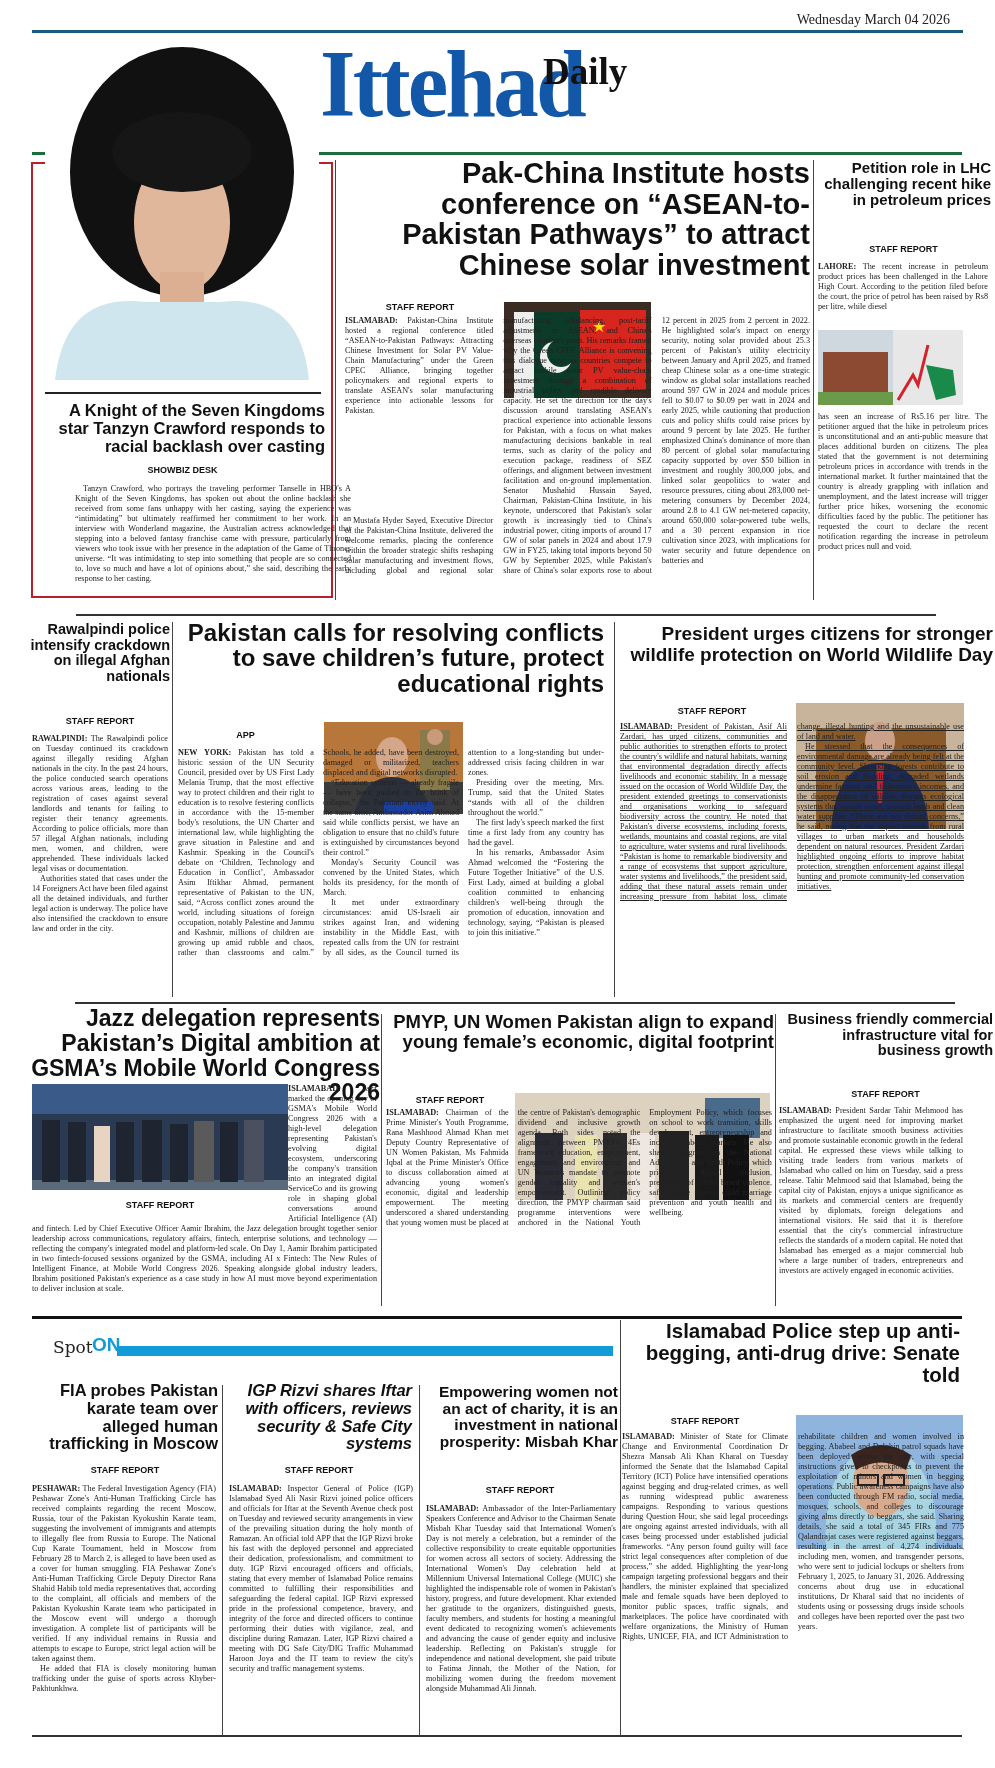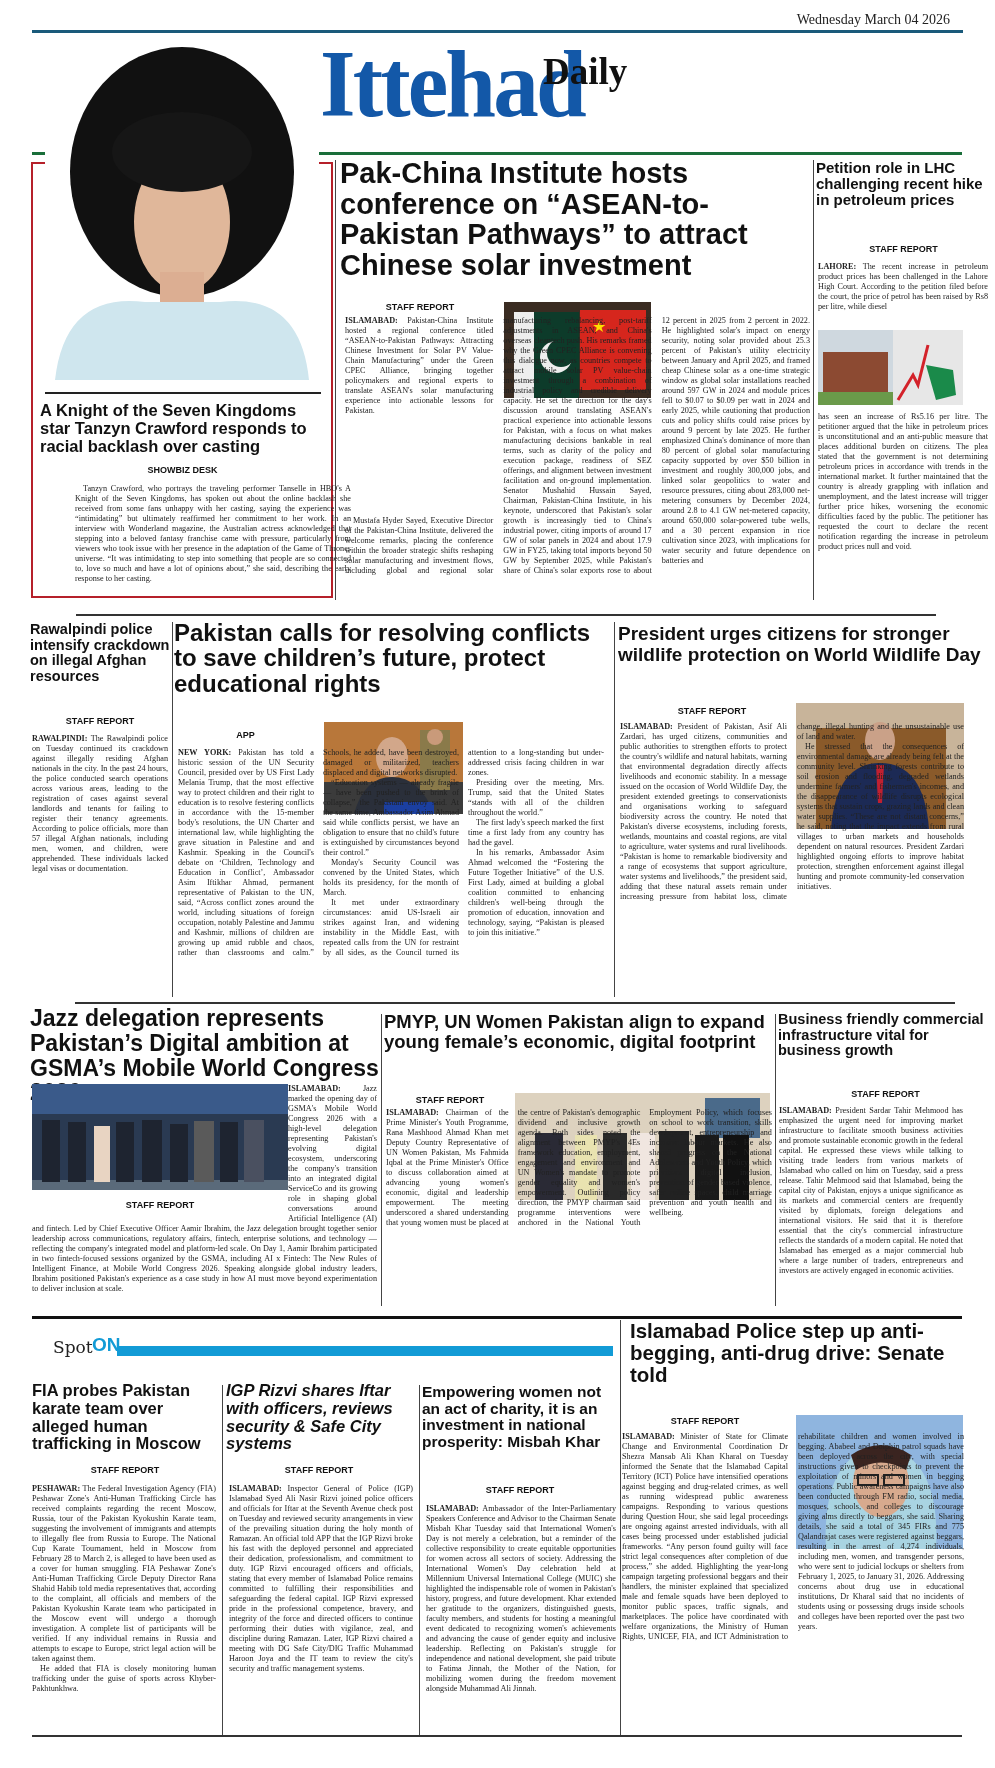--- a/index.html
+++ b/index.html
@@ -1,19 +1,19 @@
 <!DOCTYPE html>
 <html><head>
 <meta charset="utf-8">
 <style>
   * { box-sizing: border-box; margin: 0; padding: 0; }
   html, body { width: 995px; height: 1768px; background: #fff; overflow: hidden; }
   body { position: relative; font-family: "Liberation Serif", serif; color: #222; }
   .abs { position: absolute; }
-  .hd { font-family: "Liberation Sans", sans-serif; font-weight: bold; color: #111; text-align: left; line-height: 1.08; }
+  .hd { font-family: "Liberation Sans", sans-serif; font-weight: bold; color: #111; text-align: right; line-height: 1.08; }
   .byline { font-family: "Liberation Sans", sans-serif; font-weight: bold; font-size: 9px; text-align: center; color: #111; }
   .body { font-size: 8.2px; line-height: 1.22; text-align: justify; hyphens: auto; color: #222; }
   .body p { text-indent: 8px; }
   .body p.first { text-indent: 0; }
   .dl { font-weight: bold; }
   .vline { position: absolute; width: 1px; background: #444; }
   .hline { position: absolute; height: 2px; background: #333; }
   .photo { position: absolute; overflow: hidden; }
 
   
@@ -89,24 +89,25 @@
     <polyline points="80,70 95,45 100,55 110,15" stroke="#d3222a" stroke-width="3" fill="none"></polyline>
     <path d="M108 35 L135 40 L138 65 L118 70 Z" fill="#1a8a4a"></path>
   </svg>
 </div>
 <div class="abs body" style="left:818px; width:170px; top:412px;">
   <p class="first">has seen an increase of Rs5.16 per litre. The petitioner argued that the hike in petroleum prices is unconstitutional and an anti-public measure that places additional burden on citizens. The plea stated that the government is not determining petroleum prices in accordance with trends in the international market. It further maintained that the country is already grappling with inflation and unemployment, and the latest increase will trigger further price hikes, worsening the economic difficulties faced by the public. The petitioner has requested the court to declare the recent notification regarding the increase in petroleum product prices null and void.</p>
 </div>
 
 <div class="hline" style="left:76px; width:860px; top:614px; height:2px;"></div>
 
-<div class="abs hd" style="left:30px; width:140px; top:622px; font-size:14.5px;">Rawalpindi police intensify crackdown on illegal Afghan resources</div>
+<div class="abs hd" style="left:30px; width:140px; top:622px; font-size:14.5px;">Rawalpindi police intensify crackdown on illegal Afghan nationals</div>
 <div class="abs byline" style="left:30px; width:140px; top:716px;">STAFF REPORT</div>
 <div class="abs body" style="left:32px; width:136px; top:734px;">
   <p class="first"><span class="dl">RAWALPINDI:</span> <span>The Rawalpindi police on Tuesday continued its crackdown against illegally residing Afghan nationals in the city. In the past 24 hours, the police conducted search operations across various areas, leading to the registration of cases against several landlords and tenants for failing to register their tenancy agreements. According to police officials, more than 57 illegal Afghan nationals, including men, women, and children, were apprehended. These individuals lacked legal visas or documentation.</span></p>
+  <p>Authorities stated that cases under the 14 Foreigners Act have been filed against all the detained individuals, and further legal action is underway. The police have also intensified the crackdown to ensure law and order in the city.</p>
 </div>
 
 <div class="vline" style="left:172px; top:622px; height:375px;"></div>
 
 <div class="abs hd" style="left:174px; width:430px; top:620px; font-size:24px; line-height:1.06;">Pakistan calls for resolving conflicts to save children’s future, protect educational rights</div>
 <div class="abs byline" style="left:178px; width:135px; top:730px;">APP</div>
 <div class="photo" style="left:324px; top:722px; width:139px; height:92px;">
   <svg width="139" height="92" viewBox="0 0 139 92">
     <rect width="139" height="92" fill="#b8773a"></rect>
     <rect x="0" y="60" width="139" height="32" fill="#3b3b3b"></rect>
@@ -133,21 +134,21 @@
 <div class="abs byline" style="left:622px; width:180px; top:706px;">STAFF REPORT</div>
 <div class="photo" style="left:796px; top:703px; width:168px; height:126px;">
   <svg width="168" height="126" viewBox="0 0 168 126">
     <rect width="168" height="126" fill="#c8b49a"></rect>
     <rect x="20" y="25" width="130" height="101" fill="#8a5a2a"></rect>
     <ellipse cx="84" cy="38" rx="15" ry="19" fill="#caa188"></ellipse>
     <path d="M35 126 Q40 60 84 60 Q128 60 133 126 Z" fill="#1c2a55"></path>
     <polygon points="80,62 88,62 86,100 82,100" fill="#c02030"></polygon>
   </svg>
 </div>
-<div class="abs body" style="left:620px; width:344px; top:722px; height:278px; column-count:2; column-gap:10px;">
+<div class="abs body" style="left:620px; width:344px; top:722px; height:278px; column-count:2; column-gap:10px;text-decoration:underline;">
   <p class="first"><span class="dl">ISLAMABAD:</span> <span>President of Pakistan, Asif Ali Zardari, has urged citizens, communities and public authorities to strengthen efforts to protect the country's wildlife and natural habitats, warning that environmental degradation directly affects livelihoods and economic stability. In a message issued on the occasion of World Wildlife Day, the president extended greetings to conservationists and organisations working to safeguard biodiversity across the country. He noted that Pakistan's diverse ecosystems, including forests, wetlands, mountains and coastal regions, are vital to agriculture, water systems and rural livelihoods. “Pakistan is home to remarkable biodiversity and a range of ecosystems that support agriculture, water systems and livelihoods,” the president said, adding that these natural assets remain under increasing pressure from habitat loss, climate change, illegal hunting and the unsustainable use of land and water.</span></p>
   <p>He stressed that the consequences of environmental damage are already being felt at the community level. Shrinking forests contribute to soil erosion and flooding, degraded wetlands undermine farmers' and fishermen's incomes, and the disappearance of wildlife disrupts ecological systems that sustain crops, grazing lands and clean water supplies. “These are not distant concerns,” he said, noting that the impact extends from rural villages to urban markets and households dependent on natural resources. President Zardari highlighted ongoing efforts to improve habitat protection, strengthen enforcement against illegal hunting and promote community-led conservation initiatives.</p>
 </div>
 
 <div class="hline" style="left:75px; width:880px; top:1002px; height:2px;"></div>
 
 <div class="abs hd" style="left:30px; width:350px; top:1006px; font-size:23px;">Jazz delegation represents Pakistan’s Digital ambition at GSMA’s Mobile World Congress 2026</div>
 <div class="photo" style="left:32px; top:1084px; width:256px; height:106px;">
   <svg width="256" height="106" viewBox="0 0 256 106">
     <rect width="256" height="106" fill="#2a3a52"></rect>

